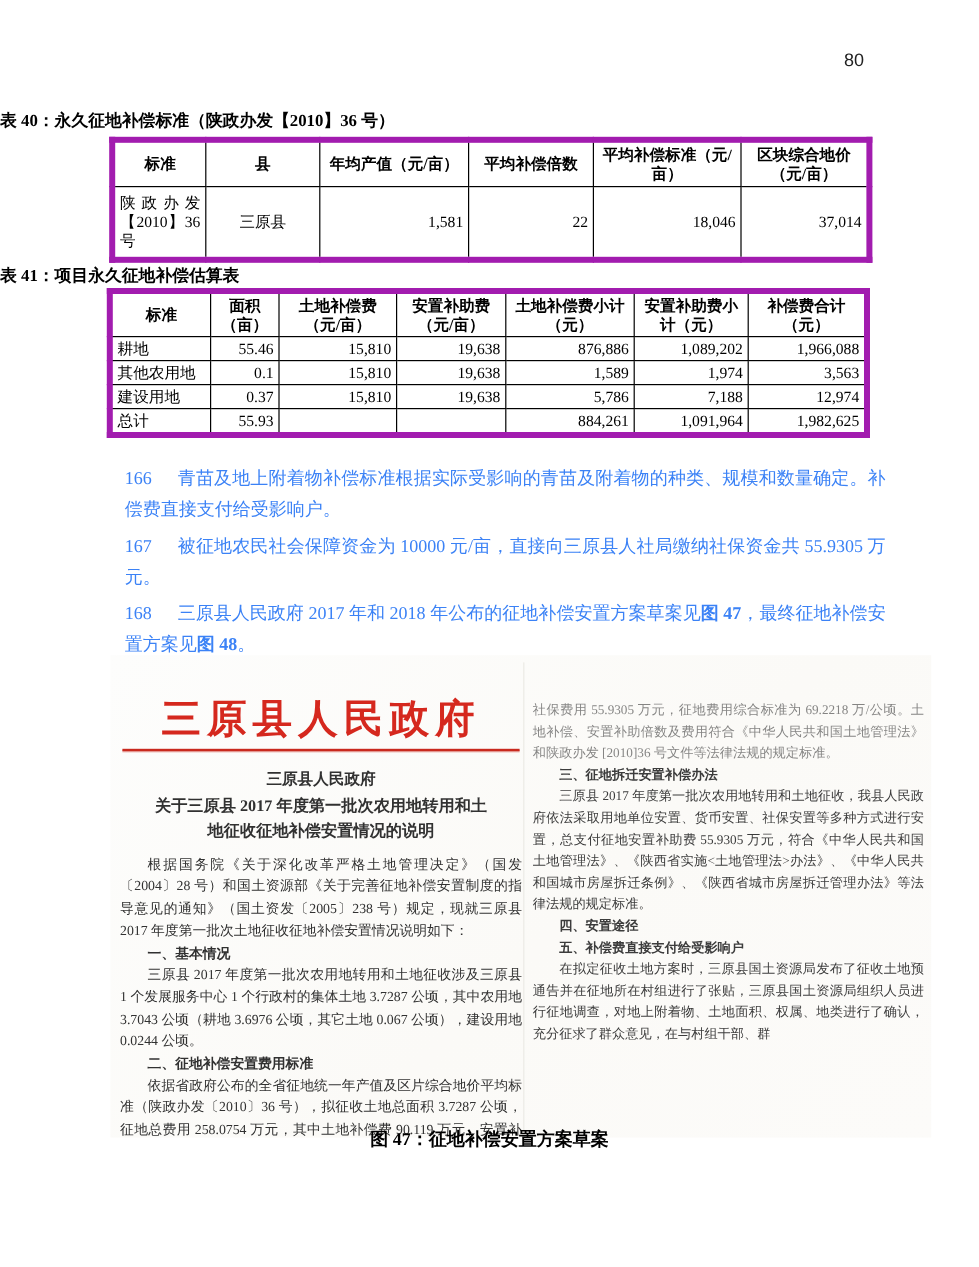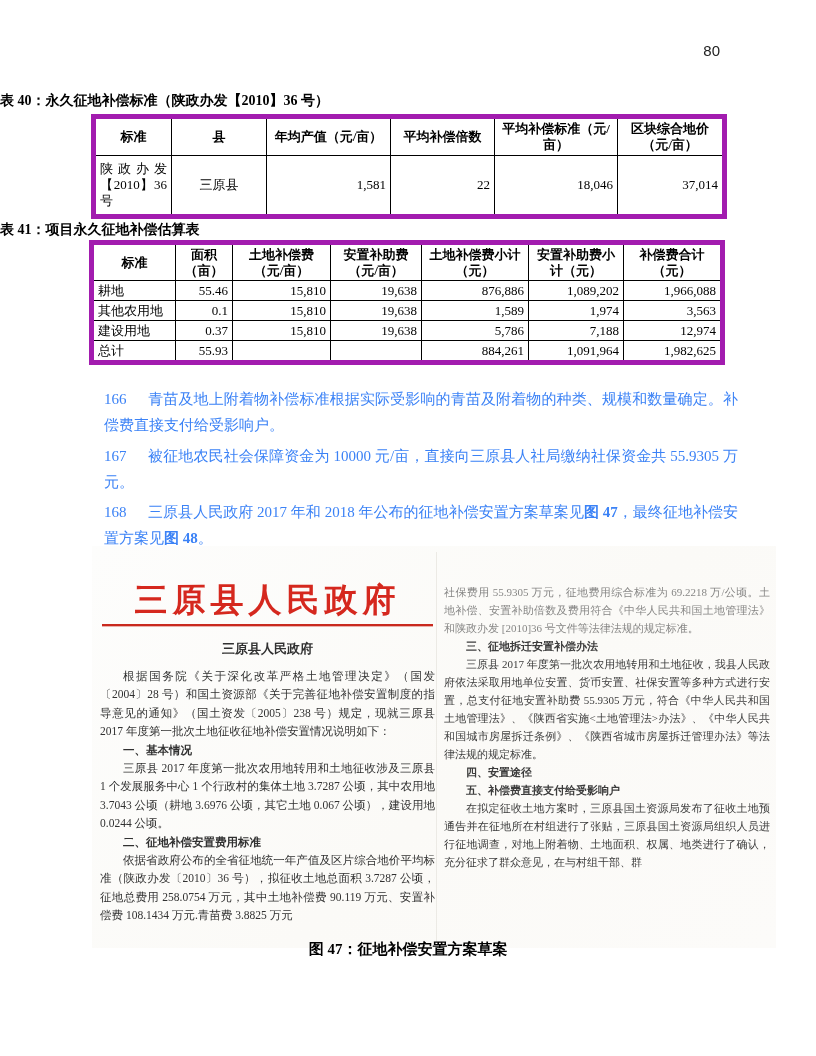--- a/index.html
+++ b/index.html
@@ -168,20 +168,21 @@
 
 <p id="p168" class="abs para"><span class="pnum">168</span><span>三原县人民政府 2017 年和 2018 年公布的征地补偿安置方案草案见</span><span class="bold">图 47</span><span>，最终征地补偿安置方案见</span><span class="bold">图 48</span><span>。</span></p>
 
 <div id="scan" class="abs">
   <div id="scan-divider"></div>
 
   <div id="scan-left" class="col">
     <div id="masthead">三原县人民政府</div>
     <div id="masthead-rule"></div>
     <div class="doc-org">三原县人民政府</div>
+    <div class="doc-title"><span>关于三原县 2017 年度第一批次农用地转用和土</span><br><span>地征收征地补偿安置情况的说明</span></div>
     <p class="scan-p first">根据国务院《关于深化改革严格土地管理决定》（国发〔2004〕28 号）和国土资源部《关于完善征地补偿安置制度的指导意见的通知》（国土资发〔2005〕238 号）规定，现就三原县 2017 年度第一批次土地征收征地补偿安置情况说明如下：</p>
     <p class="scan-h">一、基本情况</p>
     <p class="scan-p">三原县 2017 年度第一批次农用地转用和土地征收涉及三原县 1 个发展服务中心 1 个行政村的集体土地 3.7287 公顷，其中农用地 3.7043 公顷（耕地 3.6976 公顷，其它土地 0.067 公顷），建设用地 0.0244 公顷。</p>
     <p class="scan-h">二、征地补偿安置费用标准</p>
     <p class="scan-p">依据省政府公布的全省征地统一年产值及区片综合地价平均标准（陕政办发〔2010〕36 号），拟征收土地总面积 3.7287 公顷，征地总费用 258.0754 万元，其中土地补偿费 90.119 万元、安置补偿费 108.1434 万元.青苗费 3.8825 万元</p>
   </div>
 
   <div id="scan-right" class="col">
     <p class="scan-p noindent faded">社保费用 55.9305 万元，征地费用综合标准为 69.2218 万/公顷。土地补偿、安置补助倍数及费用符合《中华人民共和国土地管理法》和陕政办发 [2010]36 号文件等法律法规的规定标准。</p>
     <p class="scan-h">三、征地拆迁安置补偿办法</p>

